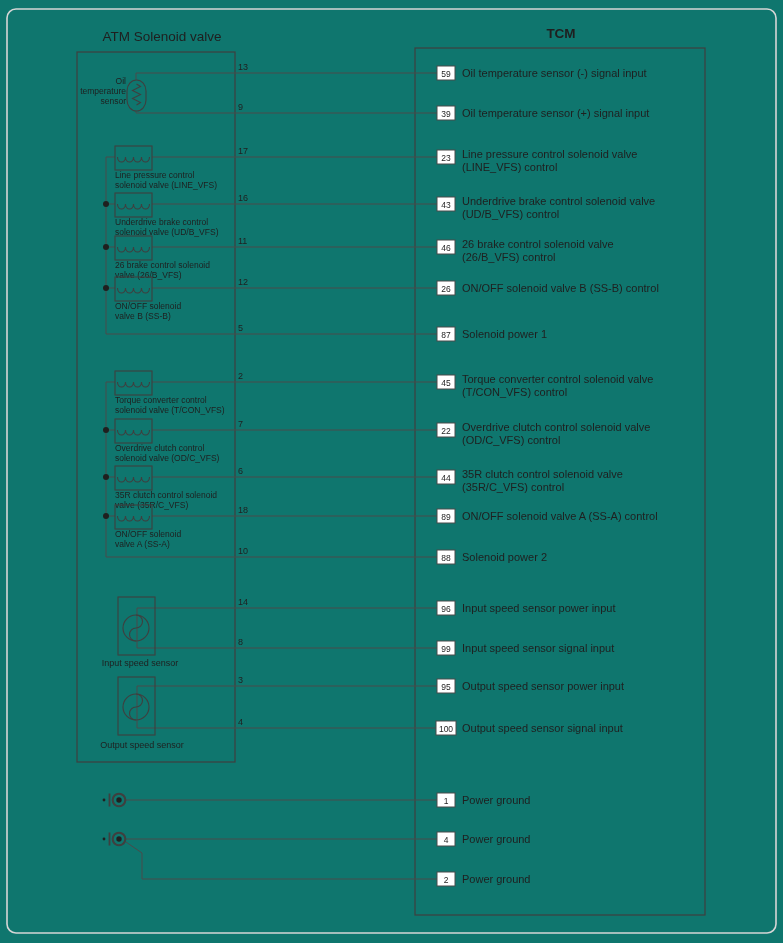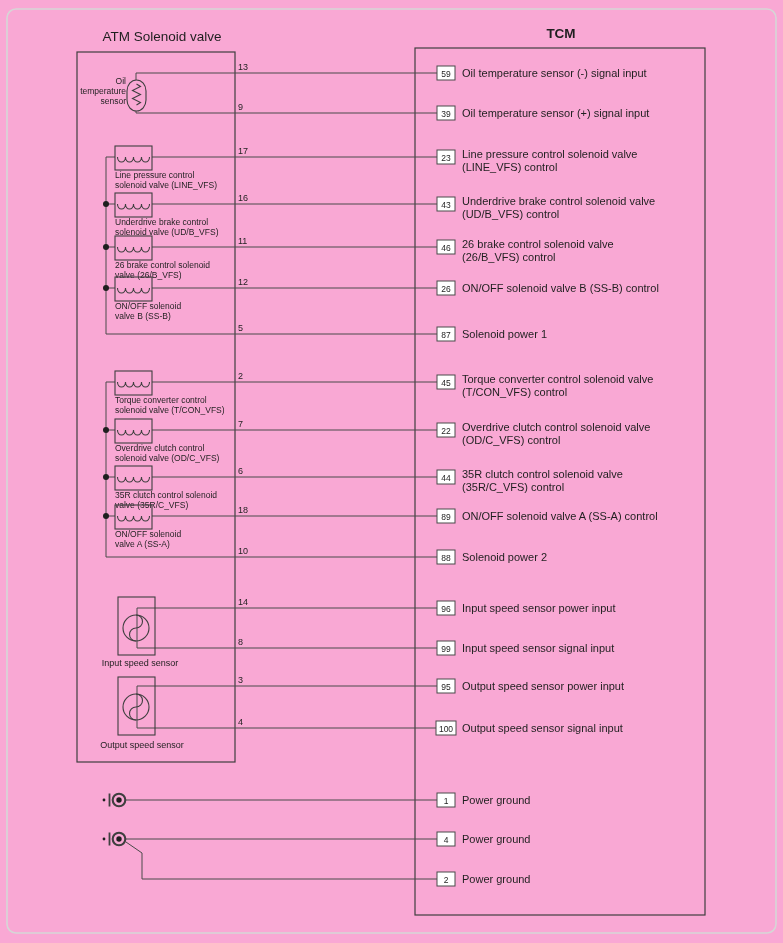--- a/index.html
+++ b/index.html
@@ -1,16 +1,16 @@
 <!DOCTYPE html>
 <html><head>
 <meta charset="utf-8">
 <style>
   html,body{margin:0;padding:0;background:#ffffff;}
-  .stage{width:783px;height:943px;position:relative;background:#f9a8d4;}
+  .stage{width:783px;height:943px;position:relative;background:#0f766e;}
   svg{display:block;}
   svg text{font-family:"Liberation Sans","DejaVu Sans",sans-serif;fill:#1f1f1f;}
   .title{font-size:13.5px;}
   .title-bold{font-size:13.5px;font-weight:bold;}
   .pinlabel{font-size:11px;}
   .pinnum{font-size:8.5px;}
   .wirenum{font-size:9px;}
   .complabel{font-size:8.5px;}
   .senslabel{font-size:9px;}
   .wire{stroke:#4a4a4a;stroke-width:1;fill:none;}

